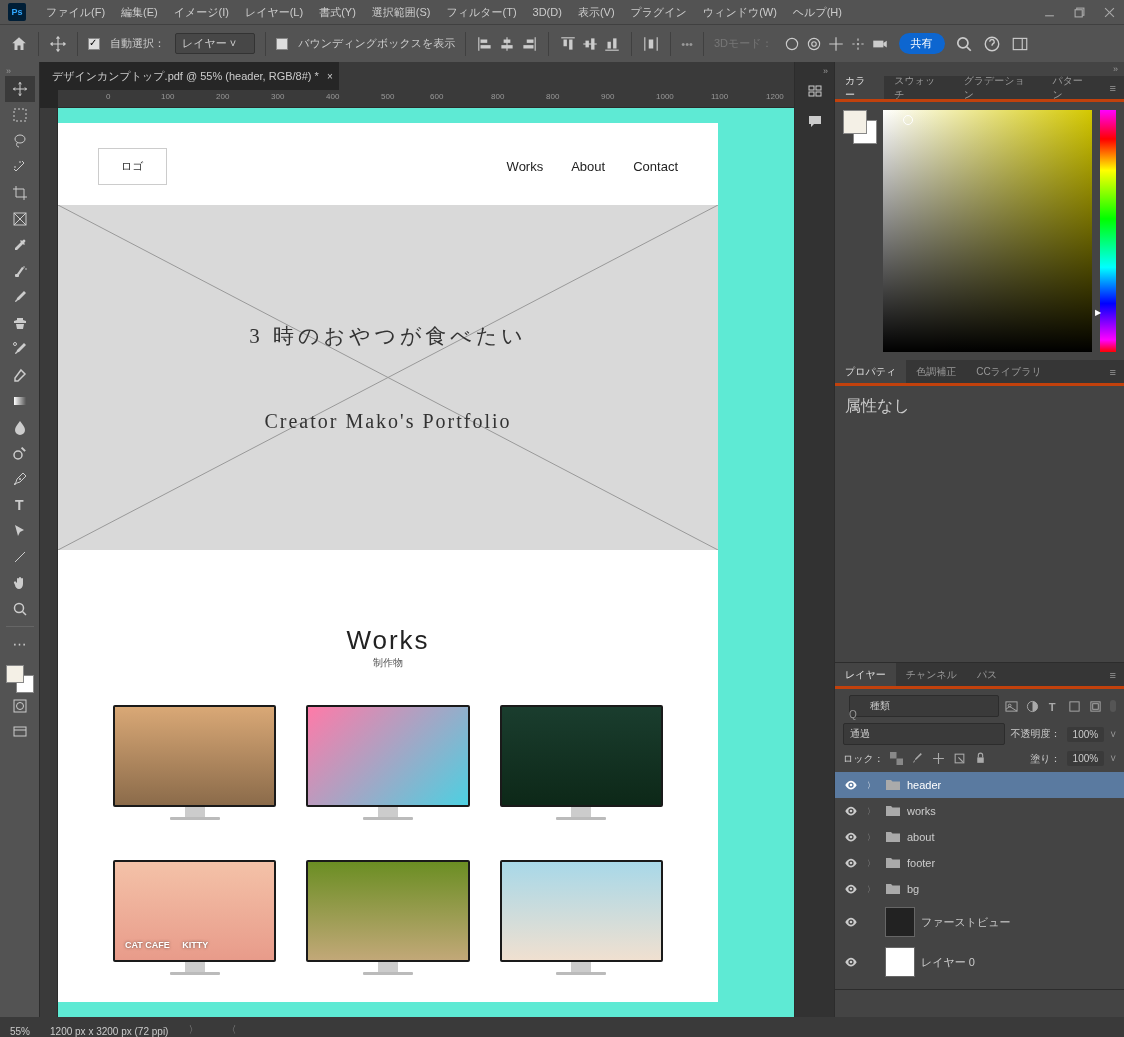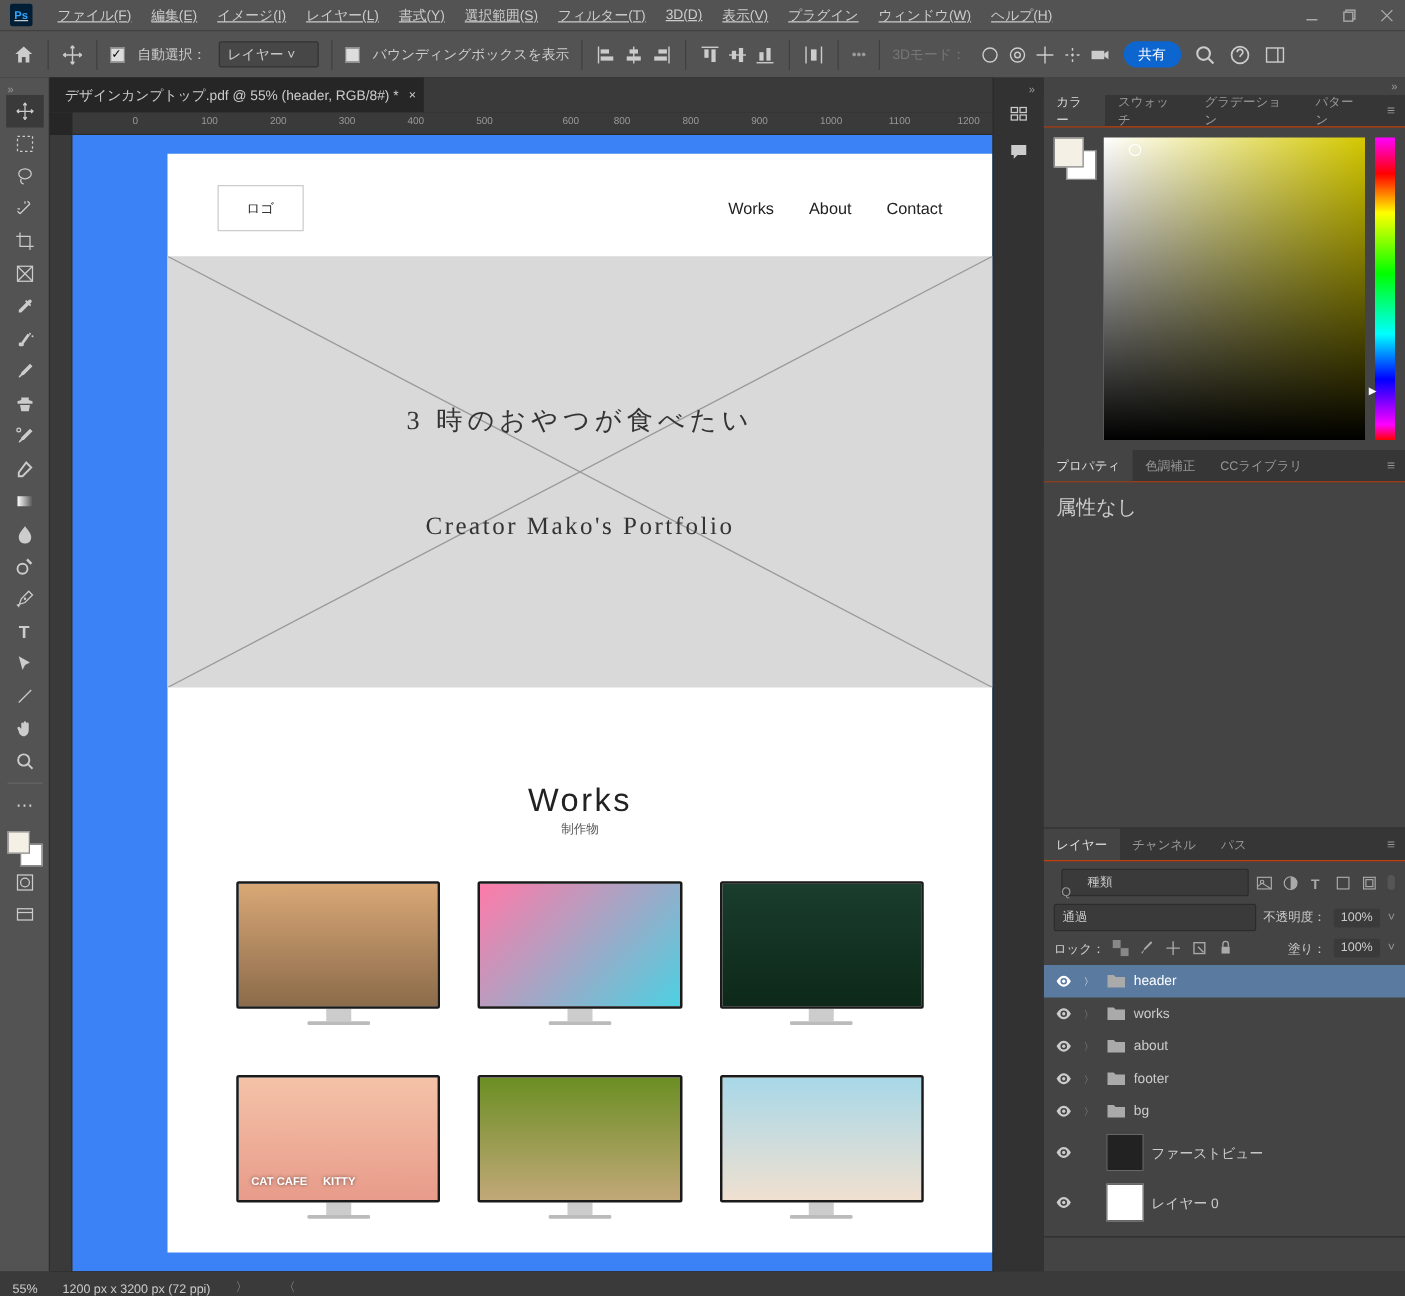--- a/index.html
+++ b/index.html
@@ -1,19 +1,19 @@
 <!DOCTYPE html>
 <html><head>
 <meta charset="utf-8">
 <style>
 * { margin: 0; padding: 0; box-sizing: border-box; font-family: "Meiryo", sans-serif; }
 body { background: #323232; color: #ccc; font-size: 11px; overflow: hidden; width: 1124px; height: 1037px; }
 
 
-.menubar { height: 24px; background: #535353; display: flex; align-items: center; padding-left: 8px; text-decoration: underline; }
+.menubar { height: 24px; background: #535353; display: flex; align-items: center; padding-left: 8px; }
 .ps-logo { width: 18px; height: 18px; background: #001e36; color: #31a8ff; display: flex; align-items: center; justify-content: center; font-weight: bold; font-size: 9px; border-radius: 2px; margin-right: 12px; }
 .menu-item { padding: 0 8px; cursor: pointer; font-size: 11px; }
 .win-controls { margin-left: auto; display: flex; }
 .win-btn { width: 30px; height: 24px; display: flex; align-items: center; justify-content: center; color: #aaa; }
 .win-btn svg { width: 11px; height: 11px; }
 
 
 .optionsbar { height: 38px; background: #535353; border-top: 1px solid #404040; display: flex; align-items: center; padding: 0 10px; gap: 10px; }
 .home-icon, .opt-icon { width: 18px; height: 18px; color: #ccc; }
 .divider-v { width: 1px; height: 24px; background: #404040; }
@@ -38,21 +38,21 @@
 
 
 .canvas-wrap { flex: 1; background: #262626; display: flex; flex-direction: column; position: relative; }
 .tab-bar { height: 28px; background: #3a3a3a; display: flex; align-items: flex-end; }
 .doc-tab { background: #262626; height: 28px; padding: 0 20px 0 12px; display: flex; align-items: center; font-size: 11px; color: #ccc; position: relative; }
 .doc-tab .close-x { position: absolute; right: 6px; font-size: 10px; }
 .ruler-h { height: 18px; background: #3a3a3a; border-bottom: 1px solid #2c2c2c; margin-left: 18px; position: relative; overflow: hidden; }
 .ruler-h .tick { position: absolute; font-size: 8px; color: #999; top: 2px; }
 .ruler-v { width: 18px; background: #3a3a3a; border-right: 1px solid #2c2c2c; }
 .canvas-row { flex: 1; display: flex; overflow: hidden; }
-.canvas-bg { flex: 1; background: #3b82f6; display: flex; justify-content: flex-end; padding: 15px 0; overflow: hidden; }
+.canvas-bg { flex: 1; background: #5eead4; display: flex; justify-content: flex-start; padding: 15px 0; overflow: hidden; }
 .canvas { width: 660px; background: #fff; }
 
 
 .design-header { display: flex; justify-content: space-between; align-items: center; padding: 25px 40px 20px; }
 .logo-box { border: 1px solid #ccc; padding: 10px 22px; font-size: 11px; color: #333; }
 .nav { display: flex; gap: 28px; font-size: 13px; color: #222; }
 .hero { background: #d9d9d9; height: 345px; position: relative; display: flex; flex-direction: column; align-items: center; justify-content: center; gap: 60px; overflow: hidden; }
 .hero svg.cross { position: absolute; inset: 0; width: 100%; height: 100%; }
 .hero-text1 { font-size: 21px; color: #333; z-index: 1; font-family: cursive; letter-spacing: 4px; }
 .hero-text2 { font-size: 20px; color: #333; z-index: 1; font-family: cursive; letter-spacing: 2px; }
@@ -70,21 +70,21 @@
 .screen-5 { background: linear-gradient(#6b8e23,#c2a878); }
 .screen-6 { background: linear-gradient(#a8d8e8,#f0e0d0); }
 .screen-label { position: absolute; bottom: 10px; left: 10px; color: #fff; font-size: 9px; font-weight: bold; text-shadow: 0 0 3px rgba(0,0,0,.6); }
 
 
 .right-dock { width: 40px; background: #323232; border-left: 1px solid #2c2c2c; padding-top: 4px; }
 .right-dock .tool { width: 40px; height: 30px; }
 
 
 .panels { width: 290px; background: #444; border-left: 1px solid #2c2c2c; display: flex; flex-direction: column; }
-.panel-tabs { height: 26px; background: #363636; display: flex; align-items: center; border-bottom: 1px solid #c2410c; }
+.panel-tabs { height: 26px; background: #363636; display: flex; align-items: center; border-bottom: 3px solid #c2410c; }
 .panel-tab { padding: 0 10px; font-size: 10px; color: #999; height: 100%; display: flex; align-items: center; }
 .panel-tab.active { background: #444; color: #ddd; }
 .panel-menu { margin-left: auto; padding: 0 8px; color: #999; }
 
 
 .color-panel { height: 258px; padding: 8px; display: flex; gap: 8px; }
 .color-swatches { width: 32px; position: relative; }
 .cs-fg { position: absolute; top: 0; left: 0; width: 24px; height: 24px; background: #f4f0e6; border: 1px solid #888; }
 .cs-bg { position: absolute; top: 10px; left: 10px; width: 24px; height: 24px; background: #fff; border: 1px solid #888; }
 .color-picker { flex: 1; background: linear-gradient(to bottom, transparent, #000), linear-gradient(to right, #fff, #d4c800); position: relative; }
@@ -406,21 +406,21 @@
         <span class="close-x">×</span>
       </div>
     </div>
     <div class="ruler-h">
       <span class="tick" style="left:48px">0</span>
       <span class="tick" style="left:103px">100</span>
       <span class="tick" style="left:158px">200</span>
       <span class="tick" style="left:213px">300</span>
       <span class="tick" style="left:268px">400</span>
       <span class="tick" style="left:323px">500</span>
-      <span class="tick" style="left:392px">600</span>
+      <span class="tick" style="left:372px">600</span>
       <span class="tick" style="left:433px">800</span>
       <span class="tick" style="left:488px">800</span>
       <span class="tick" style="left:543px">900</span>
       <span class="tick" style="left:598px">1000</span>
       <span class="tick" style="left:653px">1100</span>
       <span class="tick" style="left:708px">1200</span>
     </div>
     <div class="canvas-row">
       <div class="ruler-v"></div>
       <div class="canvas-bg">

